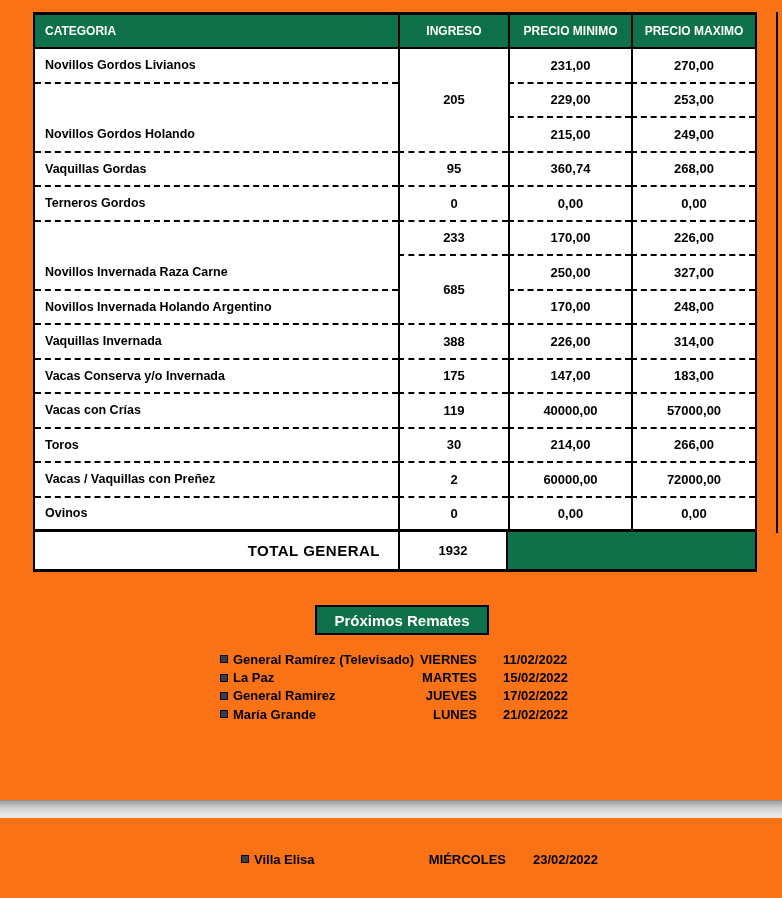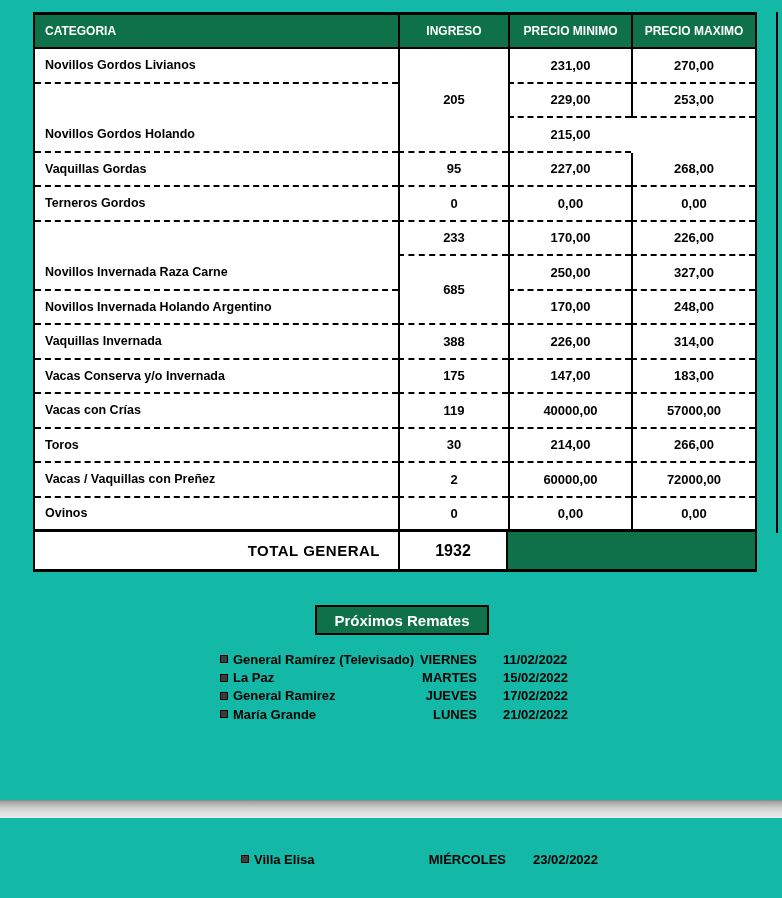--- a/index.html
+++ b/index.html
@@ -1,18 +1,18 @@
 <!DOCTYPE html>
 <html style="--green: #0F7149;"><head>
 <meta charset="utf-8">
 <style>
   * { margin:0; padding:0; box-sizing:border-box; }
   html,body { background:#fff; }
   .page {
-    position:relative; width:782px; height:898px; background:#14b8a6;
+    position:relative; width:782px; height:898px; background:#f97316;
     font-family:"Liberation Sans","DejaVu Sans",sans-serif; color:#000;
     overflow:hidden; font-weight:bold;
   }
 
   
   .tbl {
     position:absolute; left:33px; top:12px; width:724px;
     border:2px solid #000; border-top:3px solid #000; border-bottom:3px solid #000;
     background:#fff;
     display:grid;
@@ -20,21 +20,21 @@
     grid-template-rows:34px repeat(14, 34.5px) 37px;
   }
   .cell { display:flex; align-items:center; font-weight:bold; }
   .hdr { background:var(--green); color:#fff; font-size:12px; border-bottom:2px solid #000; justify-content:center; }
   .hdr.cat { justify-content:flex-start; padding-left:10px; }
   .vline { border-left:2px solid #000; }
   .catc { padding-left:10px; font-size:12.5px; border-bottom:2px dashed #000; }
   .num  { justify-content:center; font-size:13px; border-bottom:2px dashed #000; }
   .lastrow { border-bottom:3px solid #000 !important; }
   .totcat { grid-row:16; grid-column:1; justify-content:flex-end; padding-right:18px; font-size:15px; letter-spacing:0.5px; }
-  .totnum { grid-row:16; grid-column:2; justify-content:center; font-size:16px; border-left:2px solid #000; border-right:2px solid #000; }
+  .totnum { grid-row:16; grid-column:2; justify-content:center; font-size:13px; border-left:2px solid #000; border-right:2px solid #000; }
   .totgreen { grid-row:16; grid-column:3 / 5; background:var(--green); }
 
   
   .right-rule { position:absolute; left:776px; top:12px; width:2px; height:521px; background:#000; }
 
   
   .remates-title {
     position:absolute; left:315px; top:605px; width:174px; height:30px;
     background:var(--green); border:2px solid #000; color:#fff;
     display:flex; align-items:center; justify-content:center;
@@ -72,24 +72,25 @@
     <div class="cell catc" style="grid-row:2;grid-column:1">Novillos Gordos Livianos</div>
     <div class="cell num vline" style="grid-row:2/5;grid-column:2">205</div>
     <div class="cell num vline" style="grid-row:2;grid-column:3">231,00</div>
     <div class="cell num vline" style="grid-row:2;grid-column:4">270,00</div>
 
     <div class="cell num vline" style="grid-row:3;grid-column:3">229,00</div>
     <div class="cell num vline" style="grid-row:3;grid-column:4">253,00</div>
 
     <div class="cell catc" style="grid-row:4;grid-column:1">Novillos Gordos Holando</div>
     <div class="cell num vline" style="grid-row:4;grid-column:3">215,00</div>
+    <div class="cell num vline" style="grid-row:4;grid-column:4">249,00</div>
 
     <div class="cell catc" style="grid-row:5;grid-column:1">Vaquillas Gordas</div>
     <div class="cell num vline" style="grid-row:5;grid-column:2">95</div>
-    <div class="cell num vline" style="grid-row:5;grid-column:3">227,00</div>
+    <div class="cell num vline" style="grid-row:5;grid-column:3">360,74</div>
     <div class="cell num vline" style="grid-row:5;grid-column:4">268,00</div>
 
     <div class="cell catc" style="grid-row:6;grid-column:1">Terneros Gordos</div>
     <div class="cell num vline" style="grid-row:6;grid-column:2">0</div>
     <div class="cell num vline" style="grid-row:6;grid-column:3">0,00</div>
     <div class="cell num vline" style="grid-row:6;grid-column:4">0,00</div>
 
     <div class="cell num vline" style="grid-row:7;grid-column:2">233</div>
     <div class="cell num vline" style="grid-row:7;grid-column:3">170,00</div>
     <div class="cell num vline" style="grid-row:7;grid-column:4">226,00</div>

